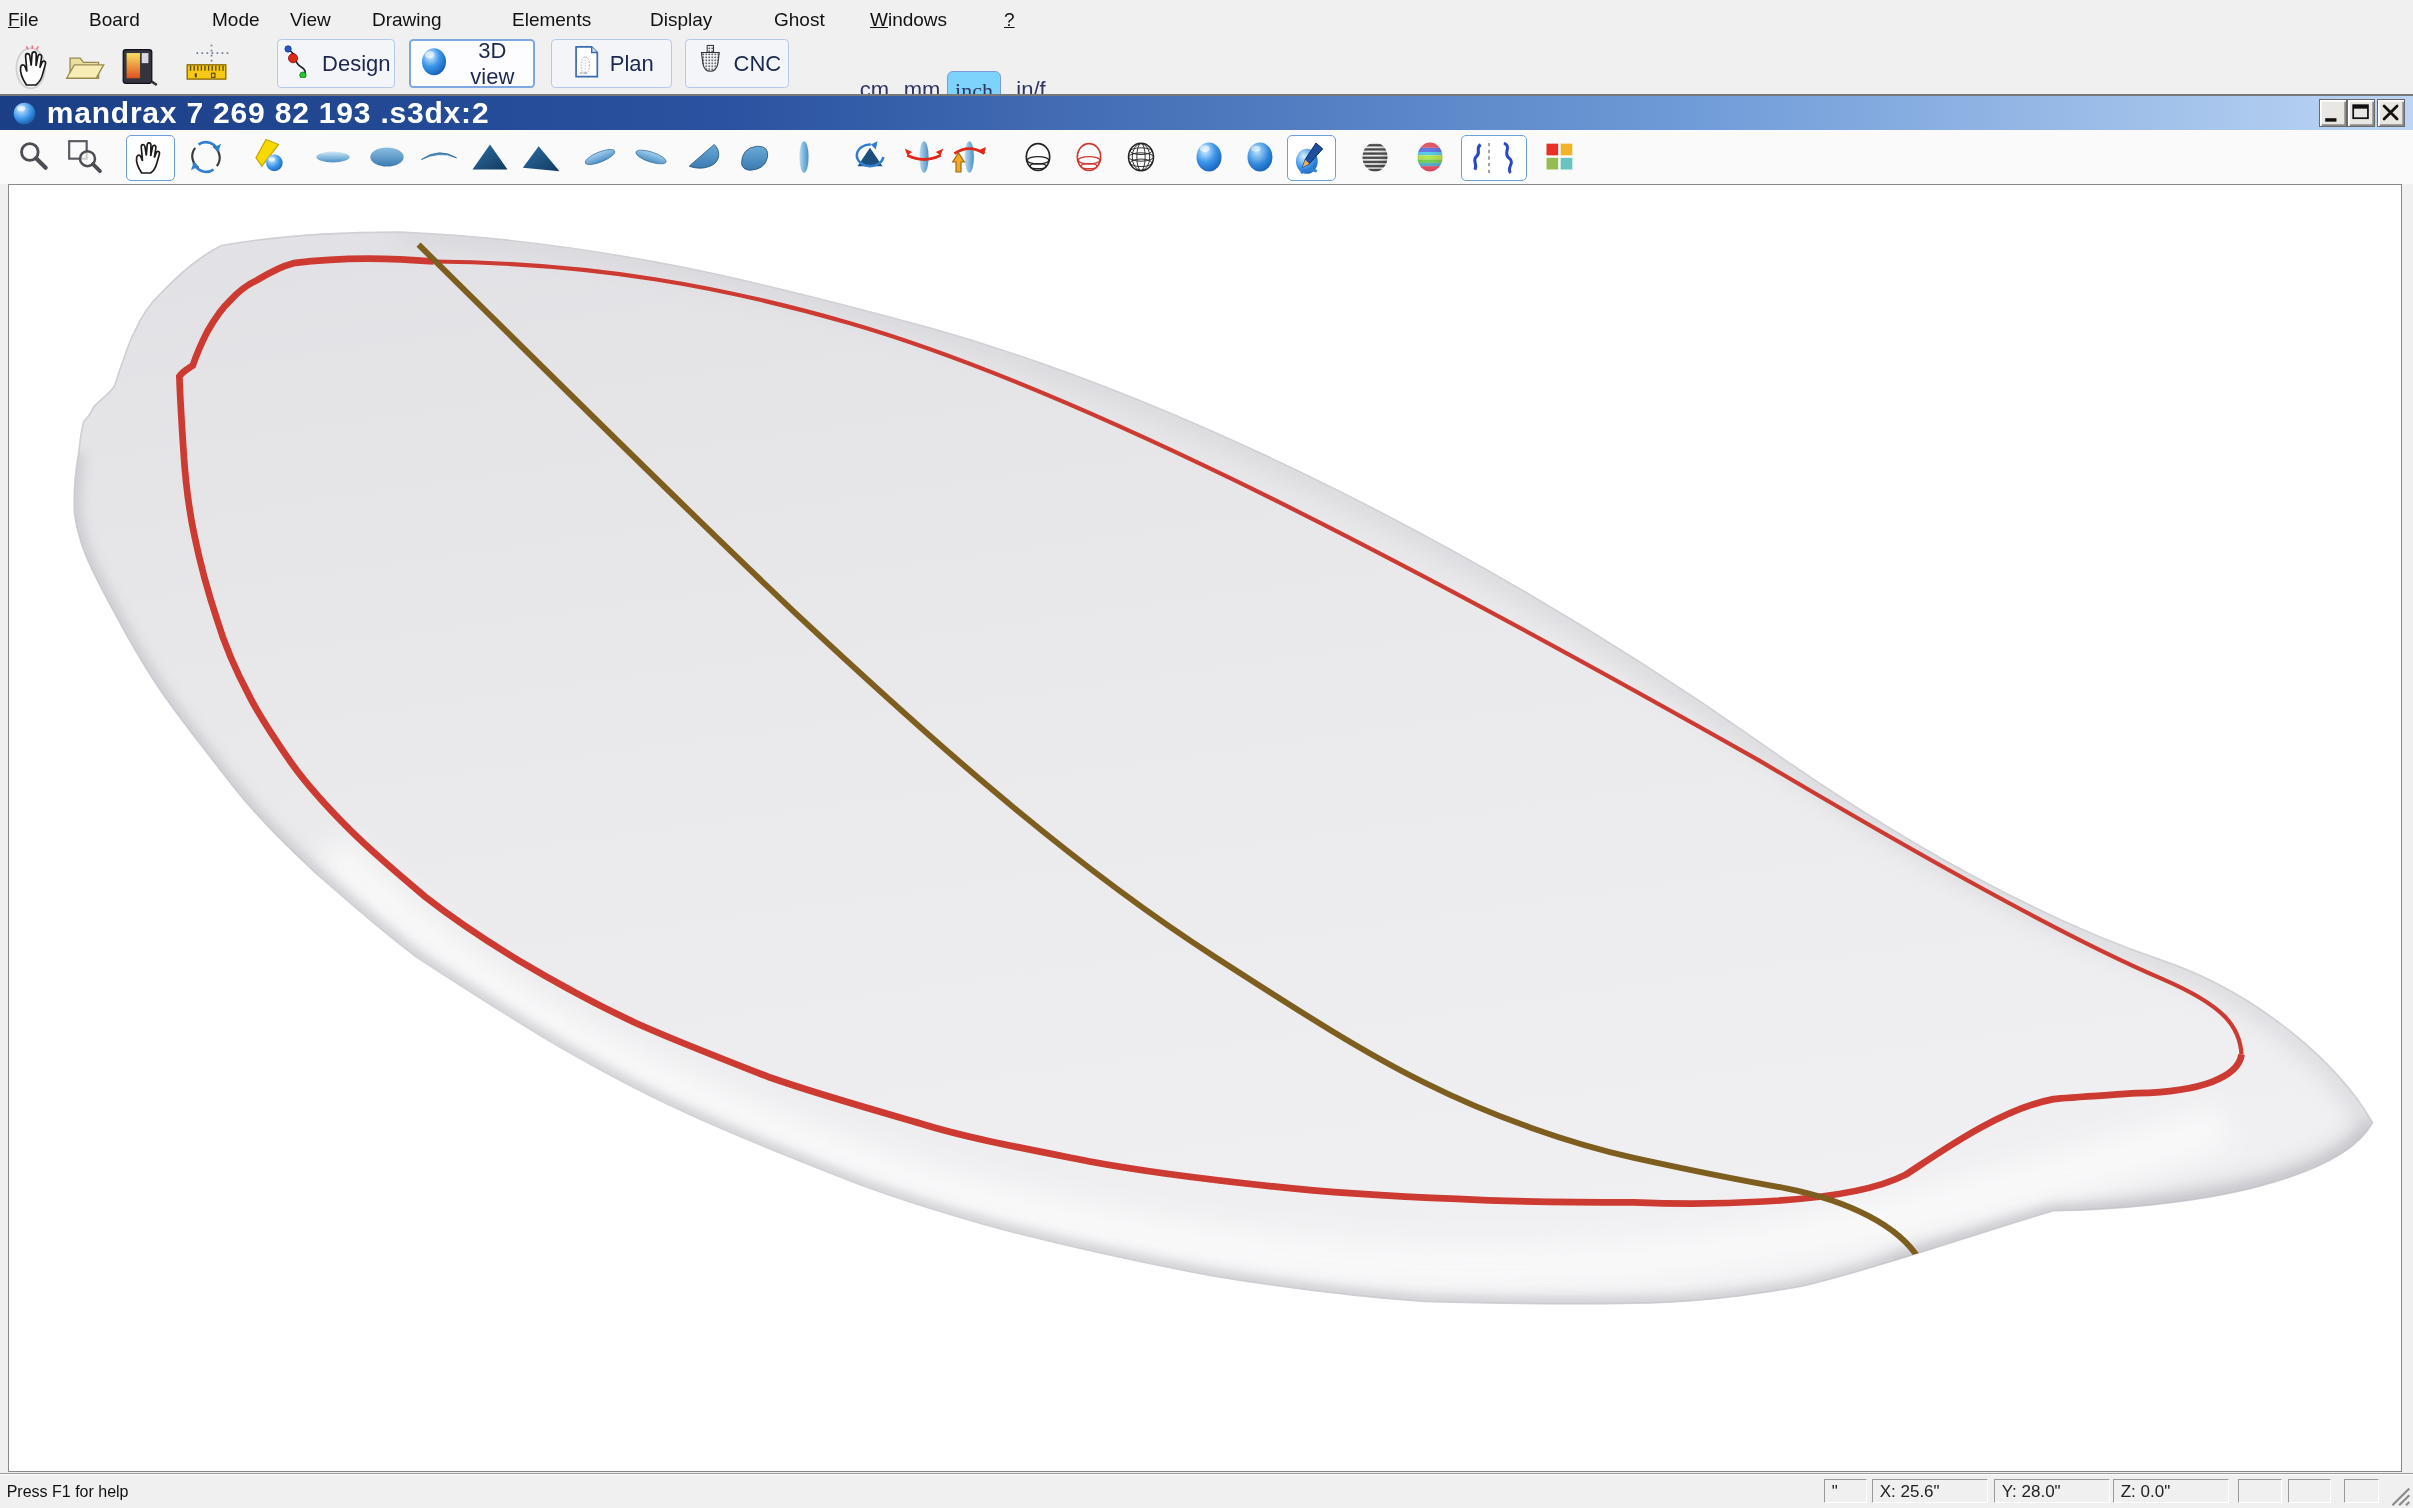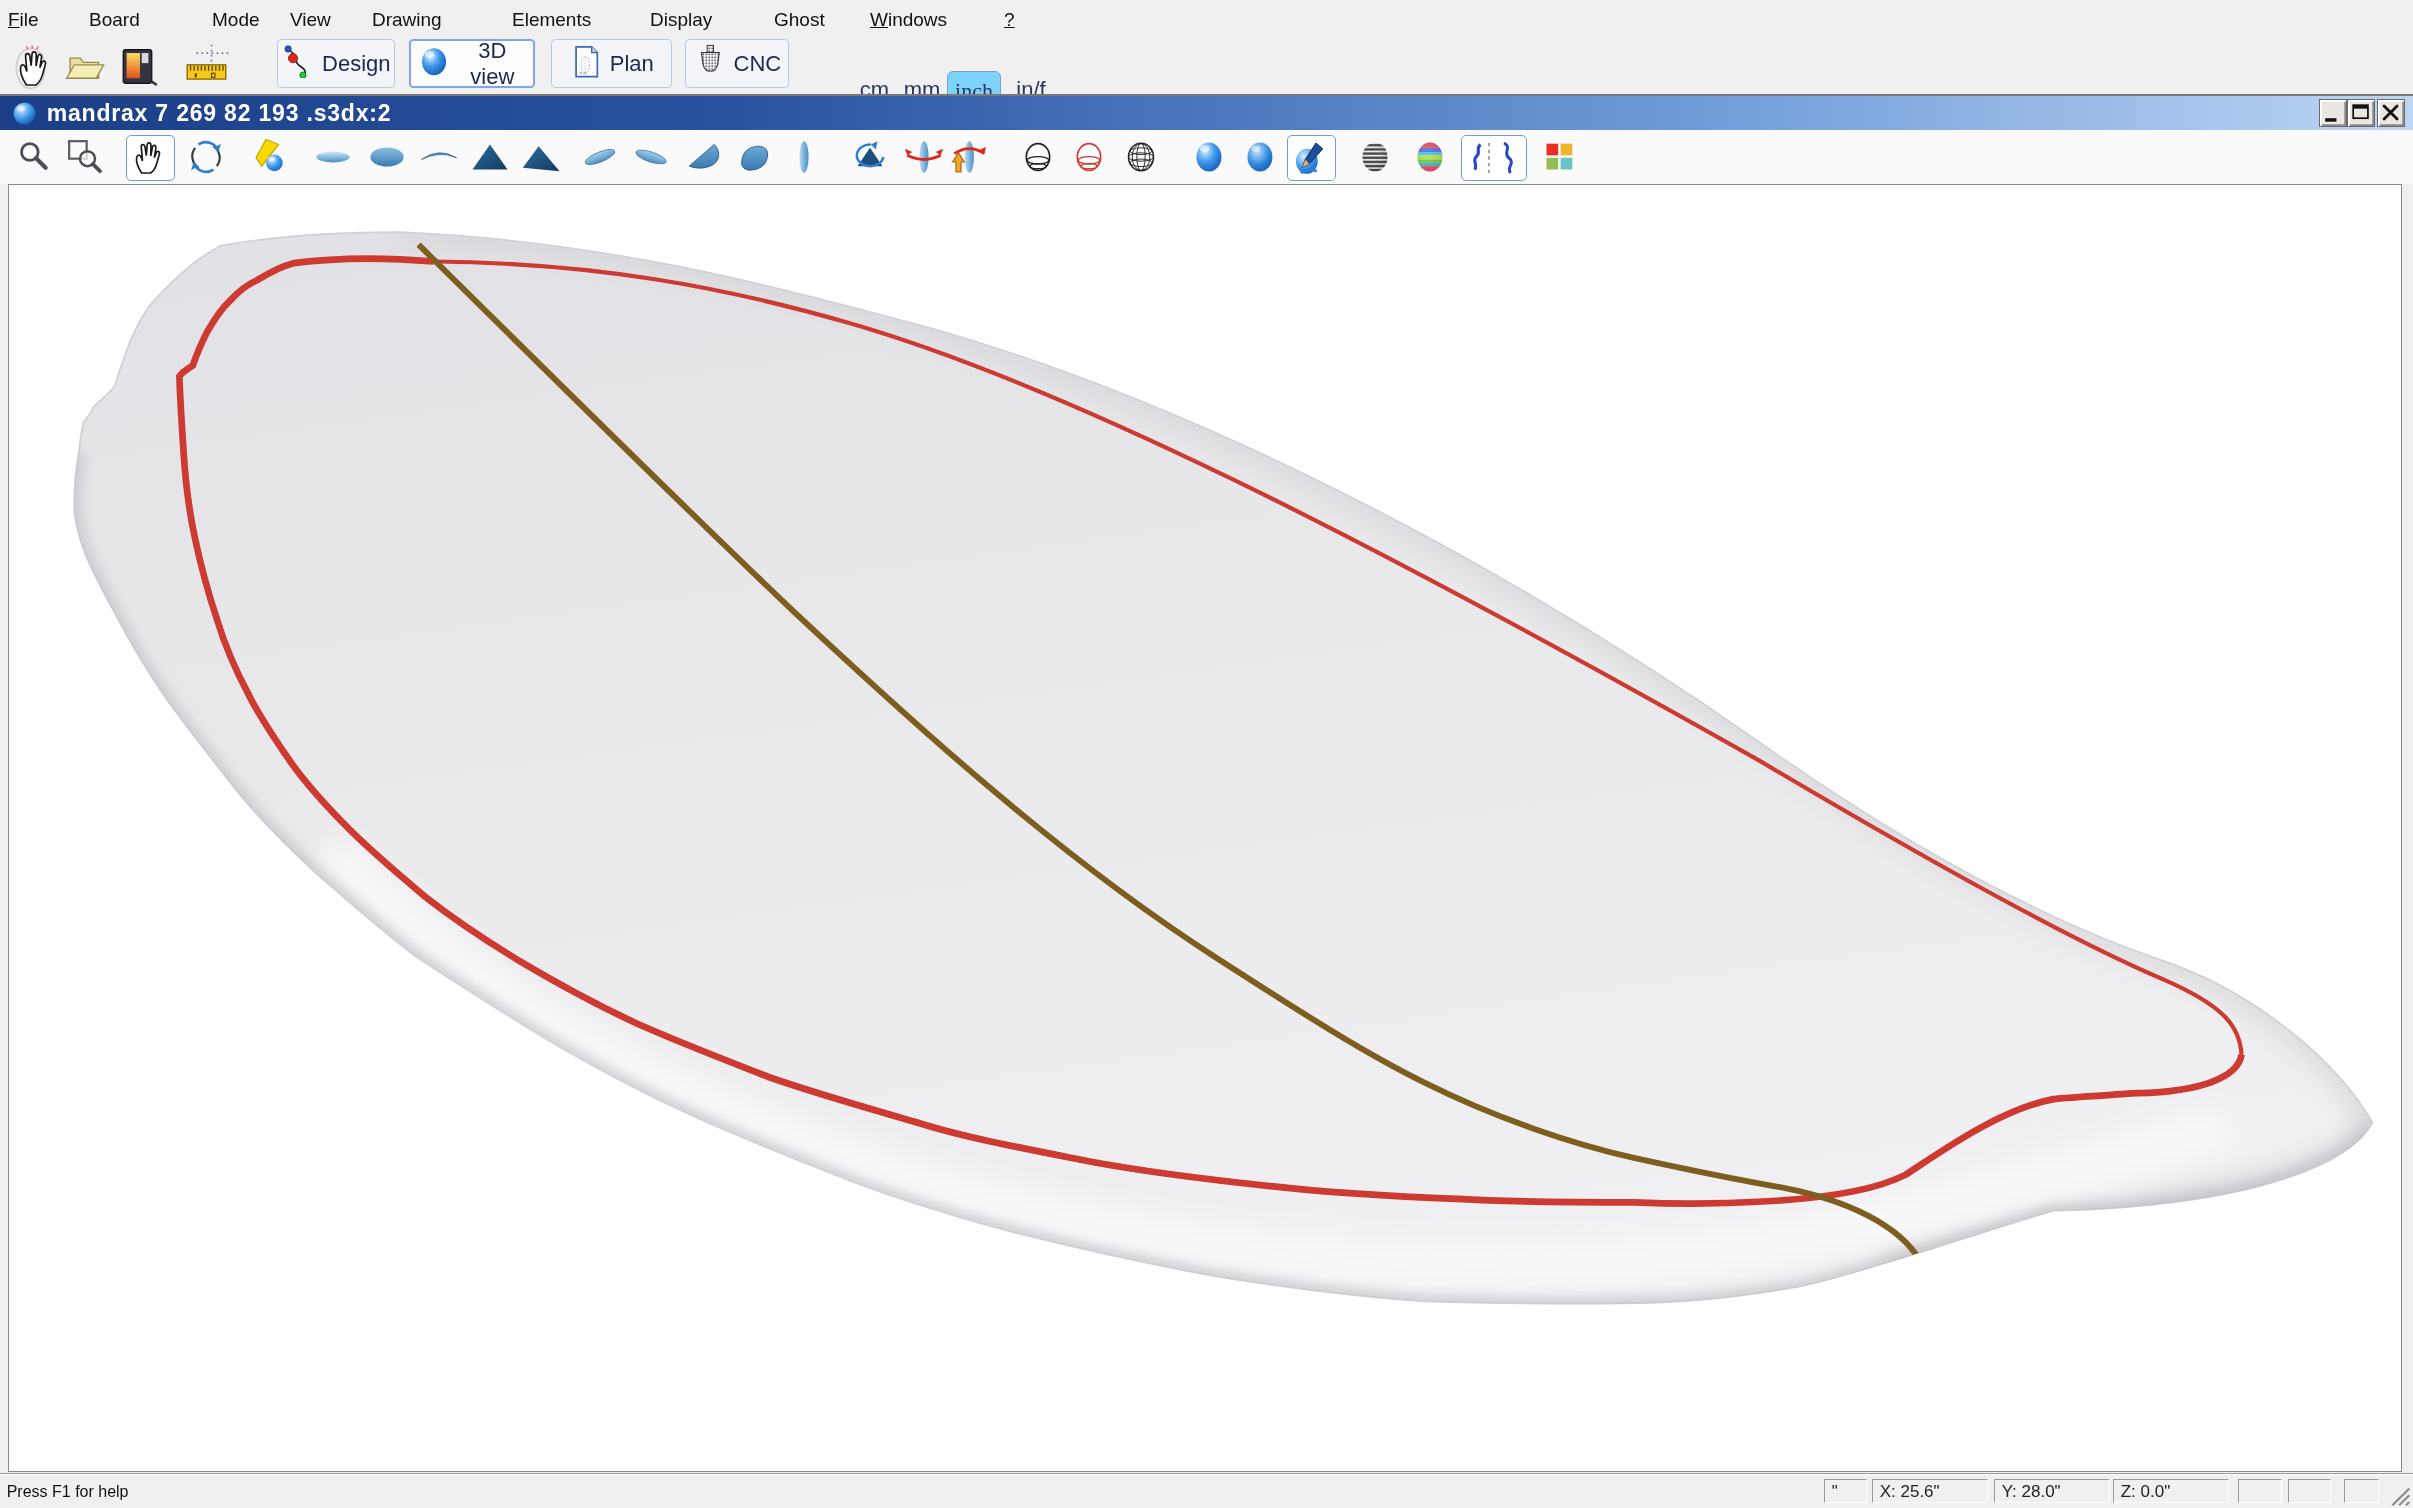--- a/index.html
+++ b/index.html
@@ -25,21 +25,21 @@
   .unit{position:absolute;top:6.7px;height:37px;line-height:37px;font-size:22px;color:#2e3560;text-align:center;margin-top:25px;}
   .unit.active{border:1.7px solid #7a9ad8;border-radius:6px;background:#7dd3fc;font-family:Liberation Serif, serif;}
   
   #sep1{position:absolute;left:0;top:94px;width:2413px;height:1.7px;background:#787878;}
   #sep1b{position:absolute;left:0;top:96px;width:2413px;height:0.8px;background:#ffffff;}
   
   #titlebar{position:absolute;left:0;top:96px;width:2413px;height:34px;
     background:linear-gradient(90deg,#1b3f86 0%,#2a52a0 30%,#6f9bd8 70%,#bdd6f4 100%);
     display:flex;align-items:center;}
   #title-sphere{width:25px;height:25px;margin-left:11.7px;}
-  #doc-title{color:#fff;font-size:23px;font-weight:bold;margin-left:10px;letter-spacing:0.8px;}
+  #doc-title{color:#fff;font-size:30px;font-weight:bold;margin-left:10px;letter-spacing:0.8px;}
   .winbtn{position:absolute;top:3.4px;width:26px;height:26px;background:#e9e7e1;
     border:0.8px solid #6a6a6a;box-shadow:inset 1.7px 1.7px 0 #ffffff, inset -1.7px -1.7px 0 #8a8a8a;}
   .winbtn svg{width:100%;height:100%;}
   
   #toolbar2{position:absolute;left:0;top:130px;width:2413px;height:54px;background:#fafafa;}
   .tool{position:absolute;top:5px;width:44px;height:44px;display:flex;align-items:center;justify-content:center;}
   .tool svg{width:40px;height:40px;}
   .tool.active{border:1.7px solid #6a9fd8;border-radius:5px;background:#fff;width:47px;height:44px;margin-left:-3.4px;}
   .tool.wide{width:64px;}
   .tool.wide svg{width:60px;height:40px;}

